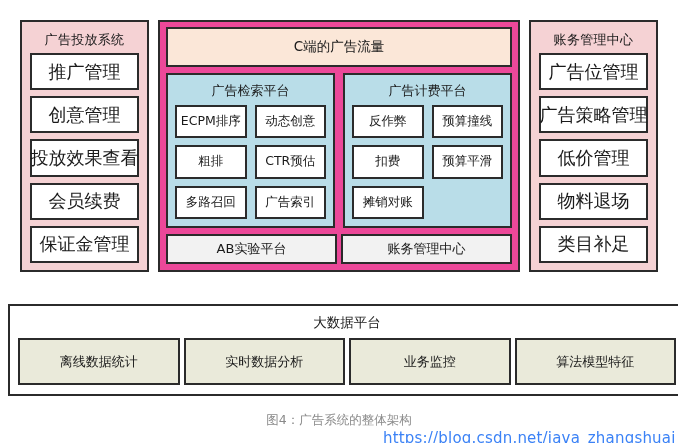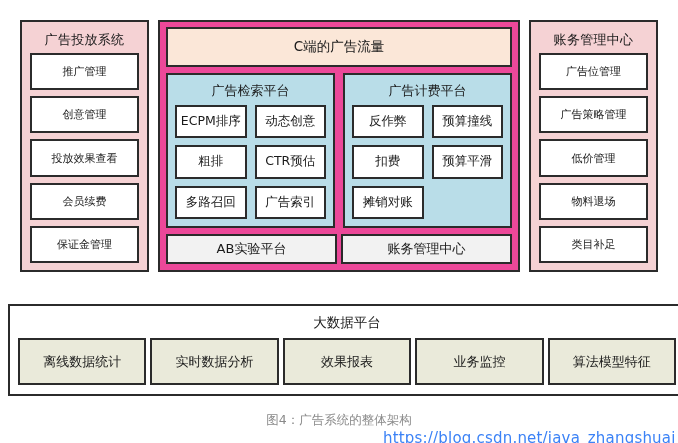--- a/index.html
+++ b/index.html
@@ -57,21 +57,21 @@
     gap: 6px;
   }
   .side-item {
     background: #ffffff;
     border: 2px solid #2b2b2b;
     box-sizing: border-box;
     flex: 1 1 0;
     display: flex;
     align-items: center;
     justify-content: center;
-    font-size: 11px;
+    font-size: 18px;
     white-space: nowrap;
   }
 
   
   .center-panel {
     flex: 1 1 auto;
     background: #ec4899;
     border: 2px solid #2b2b2b;
     box-sizing: border-box;
     display: flex;
@@ -272,20 +272,19 @@
     </div>
   </div>
 
 </div>
 
 <div id="bigdata-panel">
   <div class="bigdata-title">大数据平台</div>
   <div class="bigdata-items">
     <div class="bigdata-item">离线数据统计</div>
     <div class="bigdata-item">实时数据分析</div>
-    <div class="bigdata-item">效果报表</div>
     <div class="bigdata-item">业务监控</div>
     <div class="bigdata-item">算法模型特征</div>
   </div>
 </div>
 
 <div id="caption">图4：广告系统的整体架构</div>
 <div id="watermark">https://blog.csdn.net/java_zhangshuai</div>
 
 </body></html>

